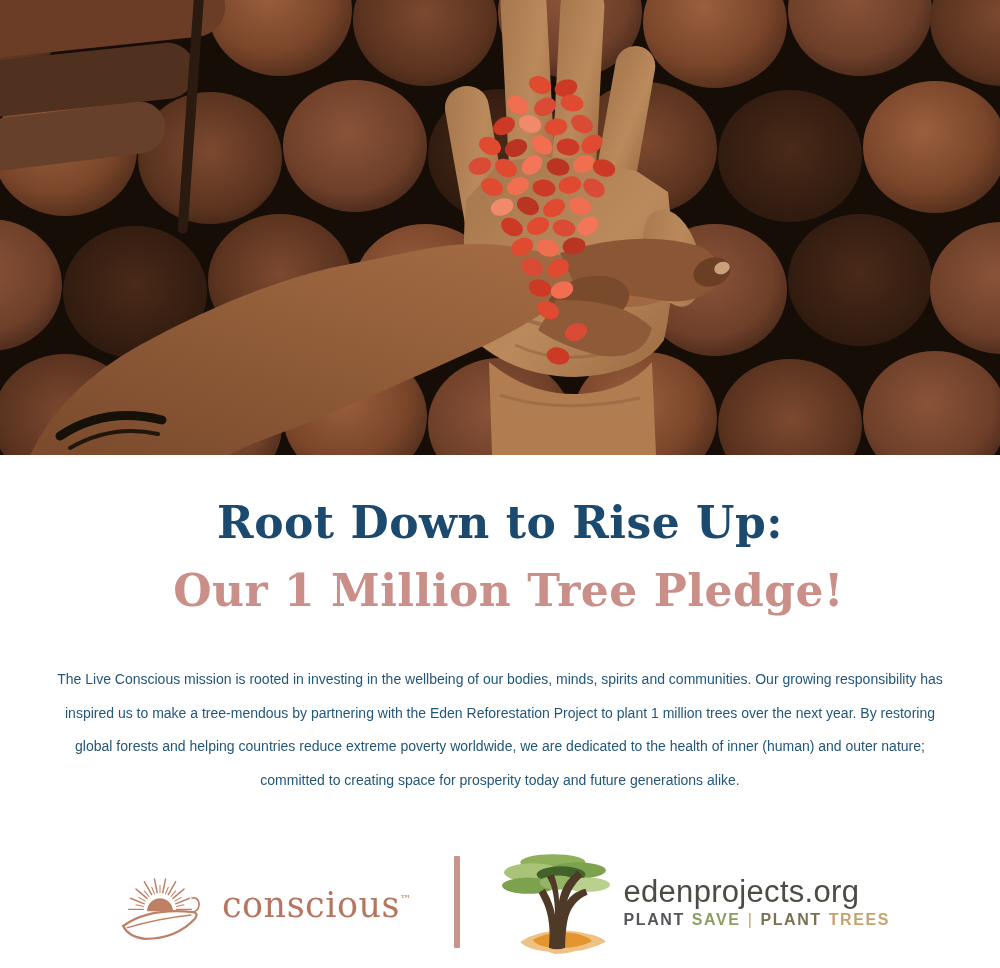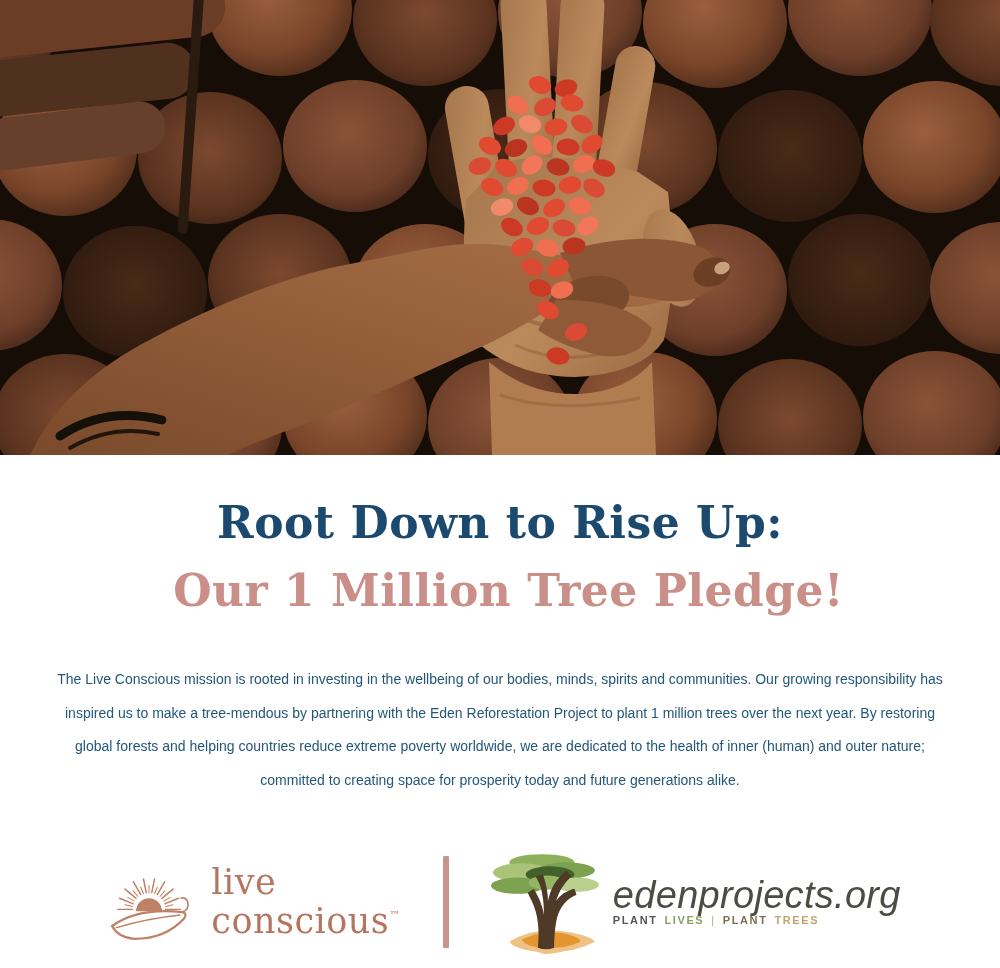--- a/index.html
+++ b/index.html
@@ -54,29 +54,28 @@
     width: 6px; height: 92px;
     background: var(--divider, #c9948c);
     border-radius: 1px;
   }
 
   .eden-logo { display: flex; align-items: center; gap: 10px; cursor: pointer; }
   .eden-logo svg { width: 112px; height: 108px; }
   .eden-text { text-align: left; }
   .eden-site {
     font-family: "Liberation Sans", sans-serif;
-    font-size: 38px;
+    font-size: 31px;
     line-height: 34px;
     color: var(--eden-site-text, #4c4b44);
     letter-spacing: 0.3px;
-    font-style: italic;
   }
   .eden-tagline {
     margin-top: 2px;
-    font-size: 11px;
+    font-size: 16px;
     font-weight: 700;
     letter-spacing: 1.6px;
     display: flex;
     gap: 7px;
   }
   .eden-tagline .c0 { color: var(--eden-plant, #55565a); }
   .eden-tagline .c1 { color: var(--eden-trees, #8a9e62); }
   .eden-tagline .c2 { color: var(--eden-sep,   #c5a36e); font-weight: 400; }
   .eden-tagline .c3 { color: var(--eden-save,  #7b7053); }
   .eden-tagline .c4 { color: var(--eden-lives, #c5a36e); }
@@ -272,21 +271,20 @@
             <line x1="64" y1="46" x2="69" y2="40"></line>
             <line x1="68" y1="51" x2="75" y2="47"></line>
             <line x1="70" y1="57" x2="78" y2="55"></line>
           </g>
           <path d="M38,62 A14,14 0 0 1 66,62 Z" fill="#bf8166"></path>
           <path d="M12,78 Q40,58 88,63 Q94,64 90,70 Q70,92 36,92 Q18,90 12,78 Z" fill="none" stroke="#bf8166" stroke-width="2.4"></path>
           <path d="M16,80 Q48,70 86,66" fill="none" stroke="#bf8166" stroke-width="1.6"></path>
           <path d="M88,63 Q96,60 94,52 Q92,46 86,48" fill="none" stroke="#bf8166" stroke-width="1.8"></path>
         </svg>
         <div class="lc-wordmark">
-          <div>live</div>
           <div><span>conscious</span><sup>™</sup></div>
         </div>
       </div>
 
       <div class="divider"></div>
 
       <div class="eden-logo">
         <svg viewBox="0 0 110 106">
           <ellipse cx="50" cy="14" rx="32" ry="8" fill="#8fb05a"></ellipse>
           <ellipse cx="30" cy="24" rx="28" ry="9" fill="#a9c479"></ellipse>
@@ -297,21 +295,21 @@
           <ellipse cx="55" cy="34" rx="18" ry="7" fill="#94b563"></ellipse>
           <path d="M18,92 Q40,78 72,82 Q98,86 102,92 Q80,104 48,102 Q24,100 18,92 Z" fill="#f0c184"></path>
           <path d="M30,90 Q50,80 72,84 Q88,88 88,92 Q70,100 48,98 Q34,96 30,90 Z" fill="#e3952f"></path>
           <path d="M46,98 C48,80 46,64 40,52 L36,44 L42,40 C47,48 51,58 52,66 C52,54 51,46 48,36 L44,28 L51,26 C54,34 56,44 56,52 C58,42 62,34 68,28 L74,22 L79,28 C72,34 67,42 64,52 C68,46 74,42 82,40 L84,46 C74,50 68,58 65,68 C63,76 62,88 62,98 Q54,101 46,98 Z" fill="#4f3a28"></path>
           <path d="M40,98 Q58,103 78,98 Q70,104 52,104 Q44,102 40,98 Z" fill="#f0c184"></path>
         </svg>
         <div class="eden-text">
           <div class="eden-site">edenprojects.org</div>
           <div class="eden-tagline">
             <span class="c0">PLANT</span>
-            <span class="c1">LIVES</span>
+            <span class="c1">SAVE</span>
             <span class="c2">|</span>
             <span class="c3">PLANT</span>
             <span class="c4">TREES</span>
           </div>
         </div>
       </div>
 
     </div>
   </div>
 </div>

